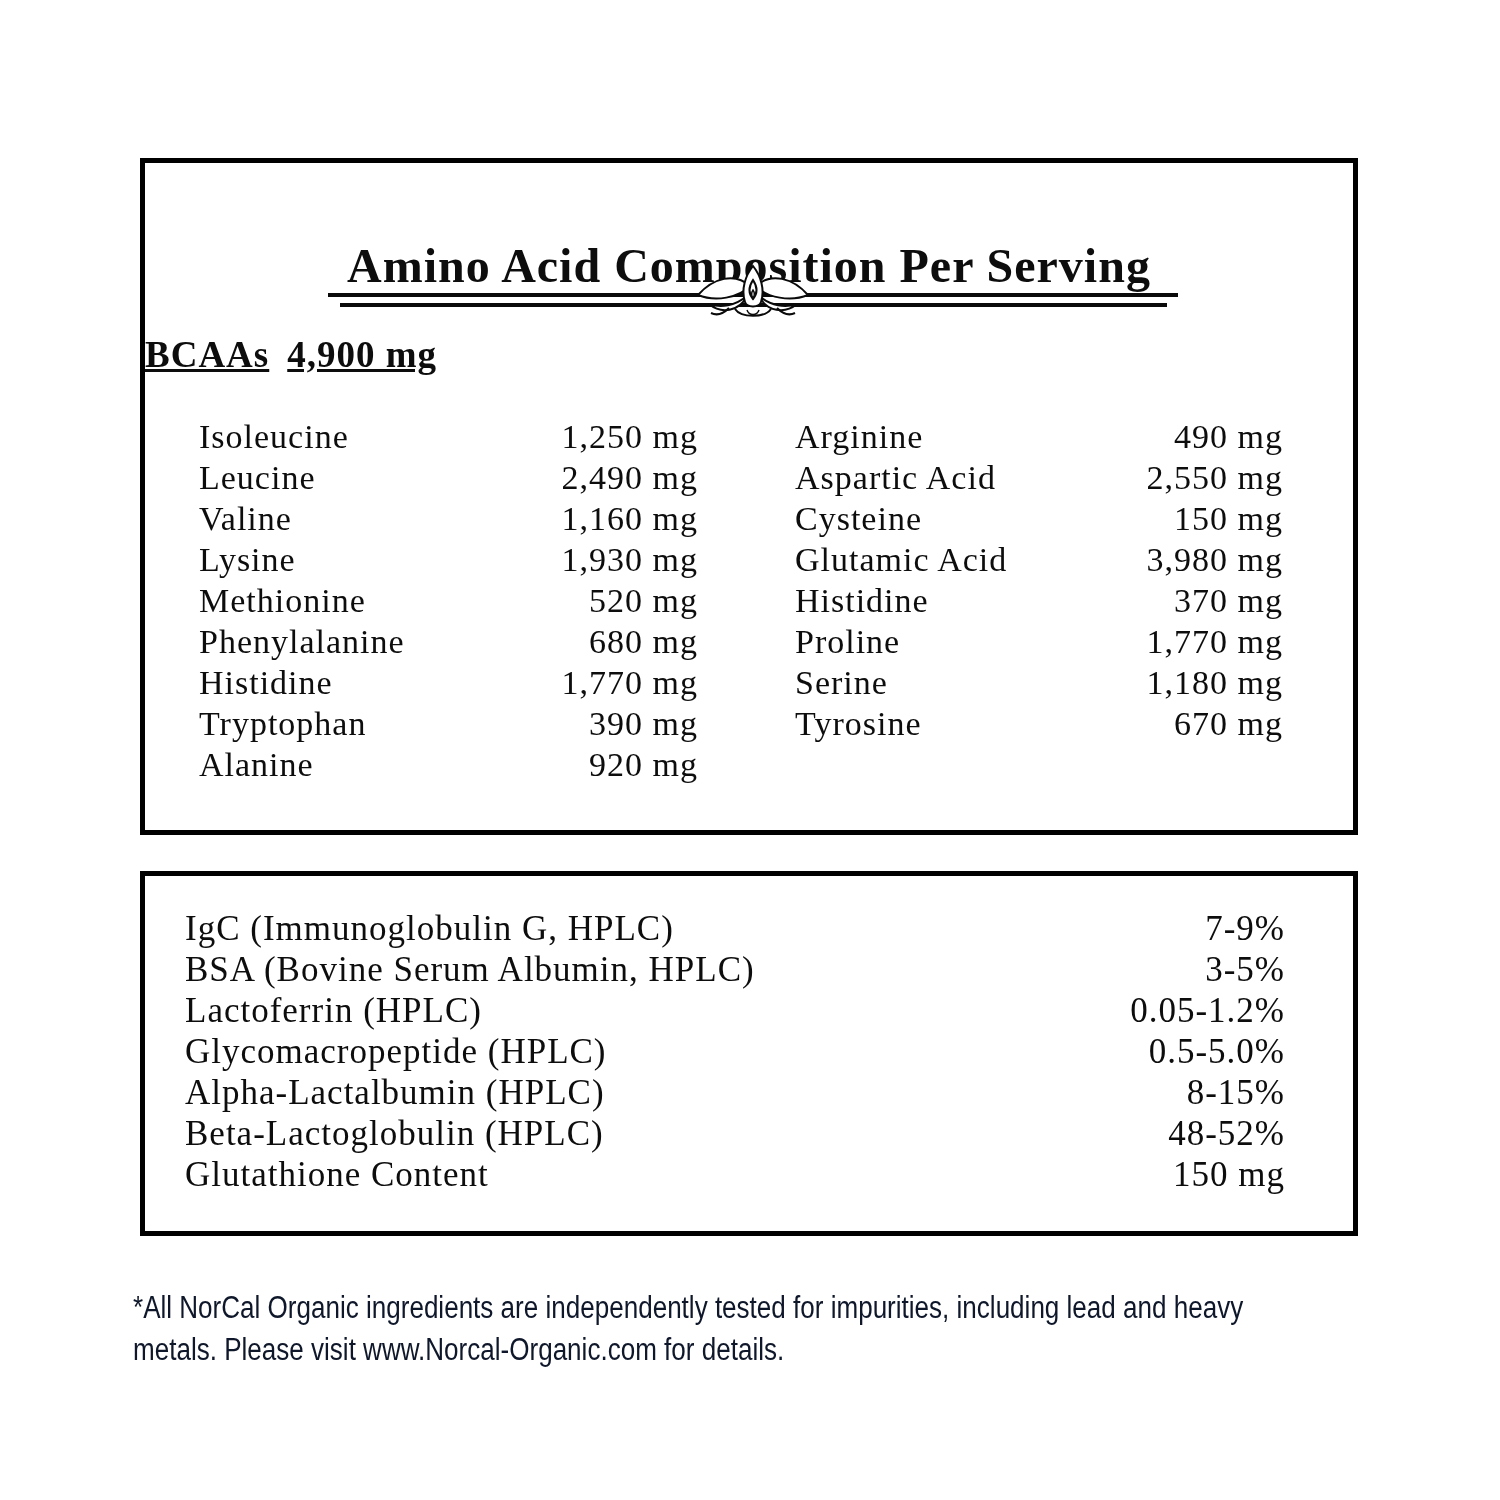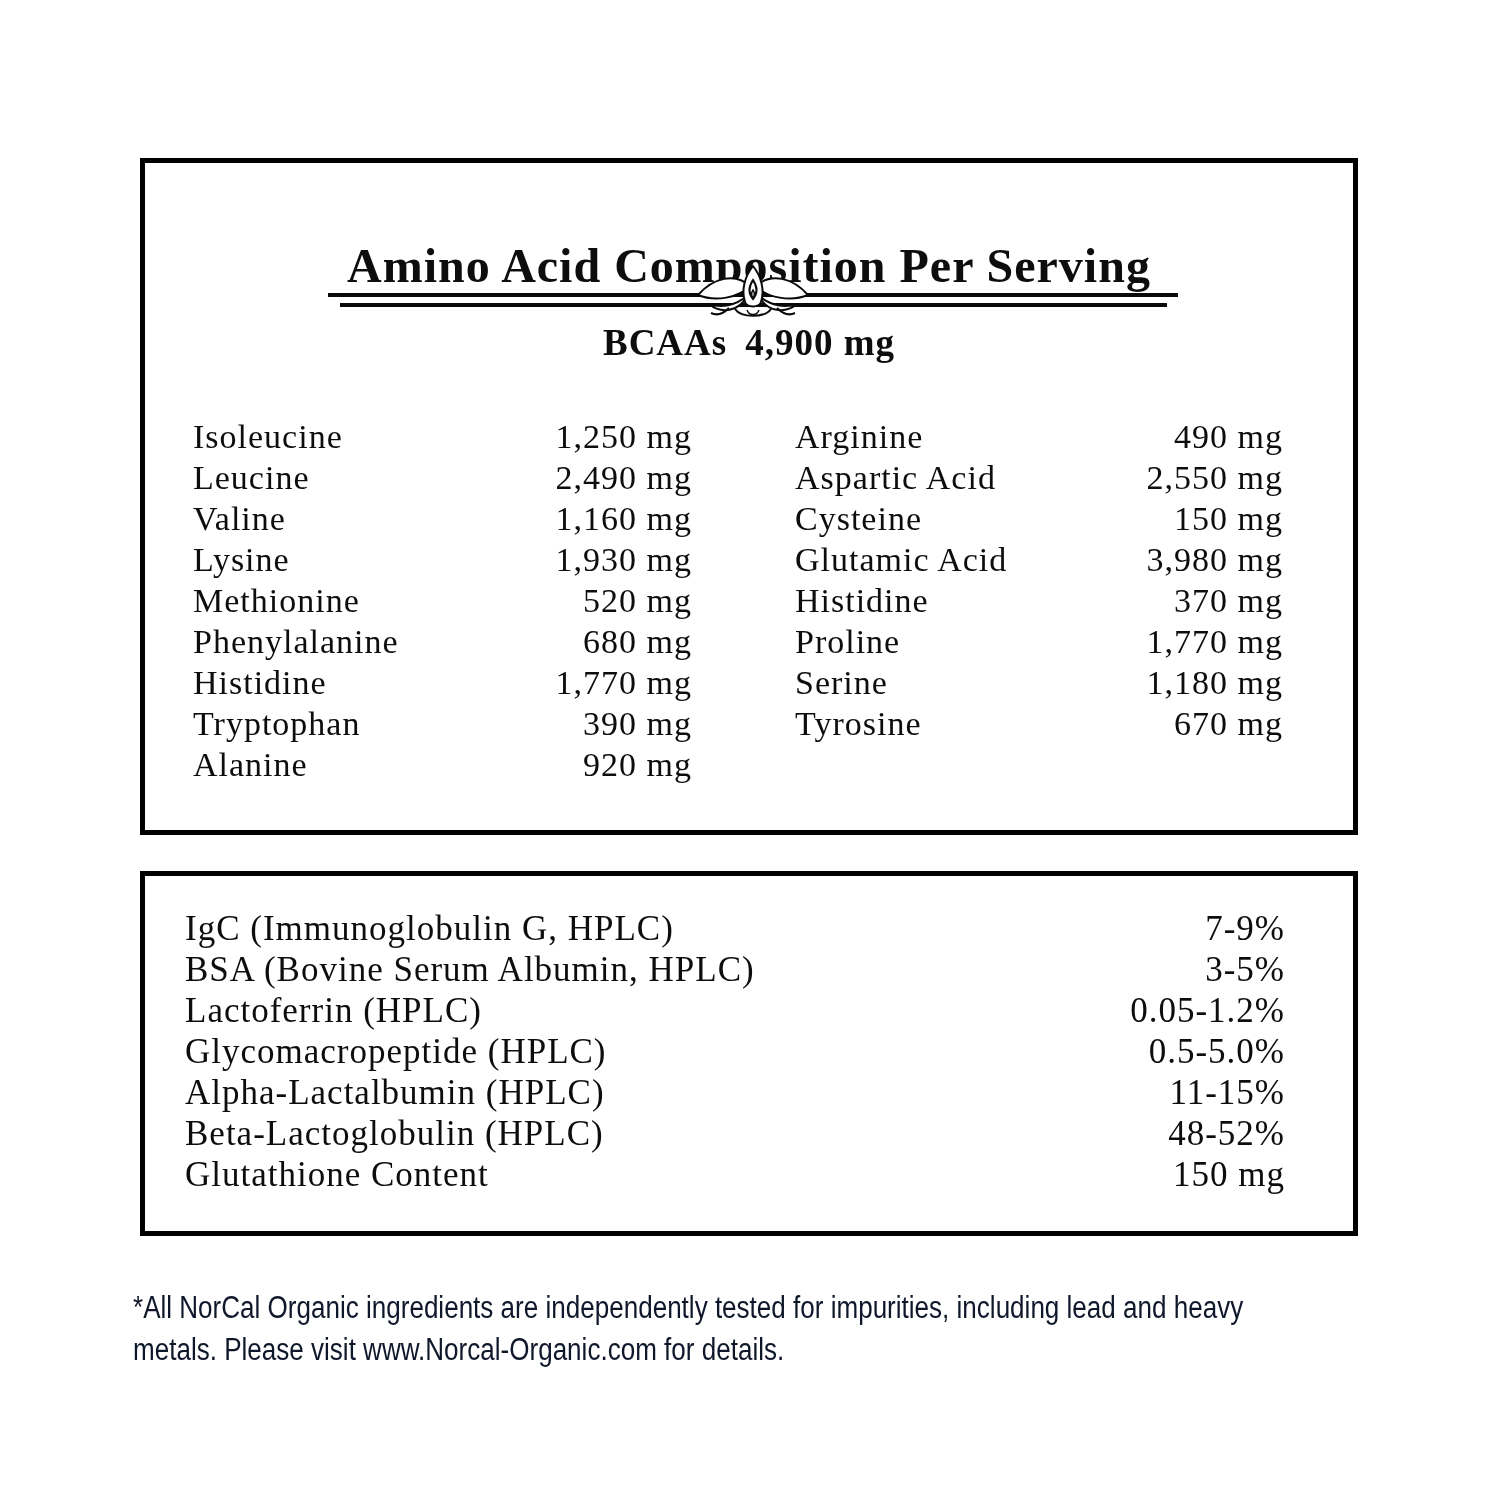--- a/index.html
+++ b/index.html
@@ -30,32 +30,32 @@
     letter-spacing: 1px;
     white-space: nowrap;
   }
   .rule { position: absolute; height: 4px; background: #0a0a0a; }
   .rule-top { left: 183px; top: 130px; width: 850px; }
   .rule-bottom { left: 195px; top: 140px; width: 827px; }
   .ornament { position: absolute; left: 550px; top: 100px; width: 116px; height: 62px; z-index: 2; }
 
   .bcaa-line {
     position: absolute;
-    left: 0; top: 160px; width: 1208px;
-    text-align: center;
+    left: 0; top: 172px; width: 1208px;
     font-size: 37px;
     line-height: 40px;
     font-weight: bold;
     letter-spacing: 1px;
     white-space: nowrap;
+    text-decoration: underline;
   }
   .bcaa-amount { margin-left: 18px; }
 
   .amino-col { position: absolute; top: 253px; }
-  .amino-col-left  { left: 48px;  width: 499px; }
+  .amino-col-left  { left: 54px;  width: 499px; }
   .amino-col-right { left: 650px; width: 488px; }
   .row {
     display: flex;
     justify-content: space-between;
     align-items: baseline;
     line-height: 41px;
     font-size: 34px;
     letter-spacing: 1px;
     white-space: nowrap;
   }
@@ -199,21 +199,21 @@
       <div class="row">
           <span>Lactoferrin (HPLC)</span>
           <span>0.05-1.2%</span>
         </div>
       <div class="row">
           <span>Glycomacropeptide (HPLC)</span>
           <span>0.5-5.0%</span>
         </div>
       <div class="row">
           <span>Alpha-Lactalbumin (HPLC)</span>
-          <span>11-15%</span>
+          <span>8-15%</span>
         </div>
       <div class="row">
           <span>Beta-Lactoglobulin (HPLC)</span>
           <span>48-52%</span>
         </div>
       <div class="row">
           <span>Glutathione Content</span>
           <span>150 mg</span>
         </div>
     </div>

